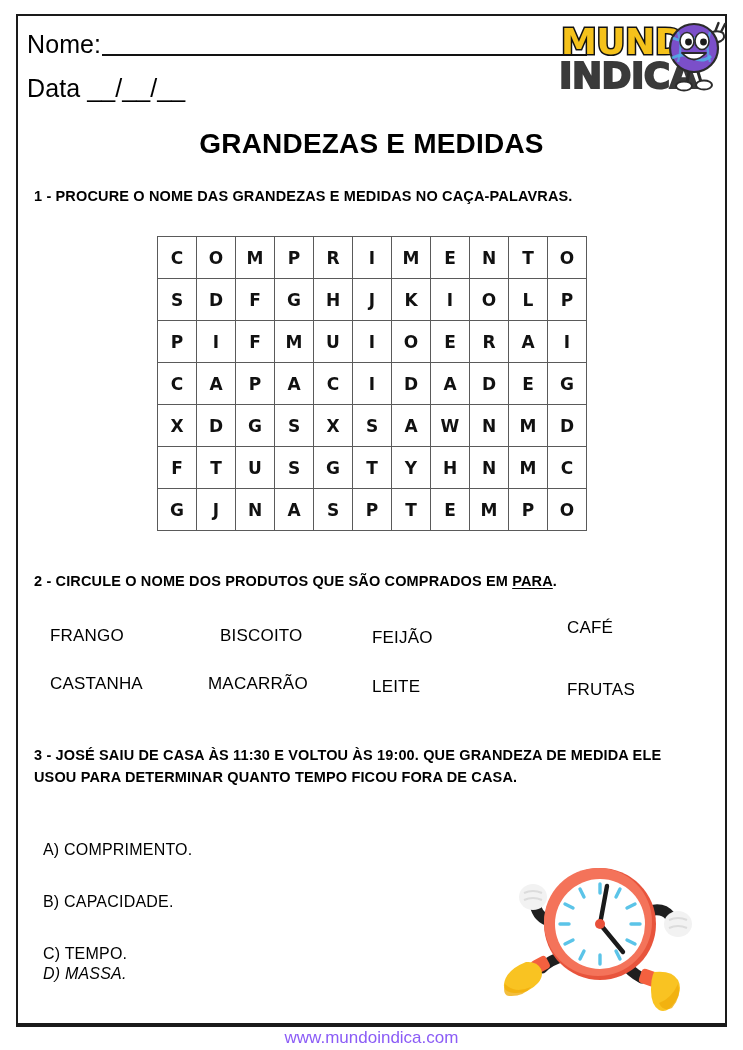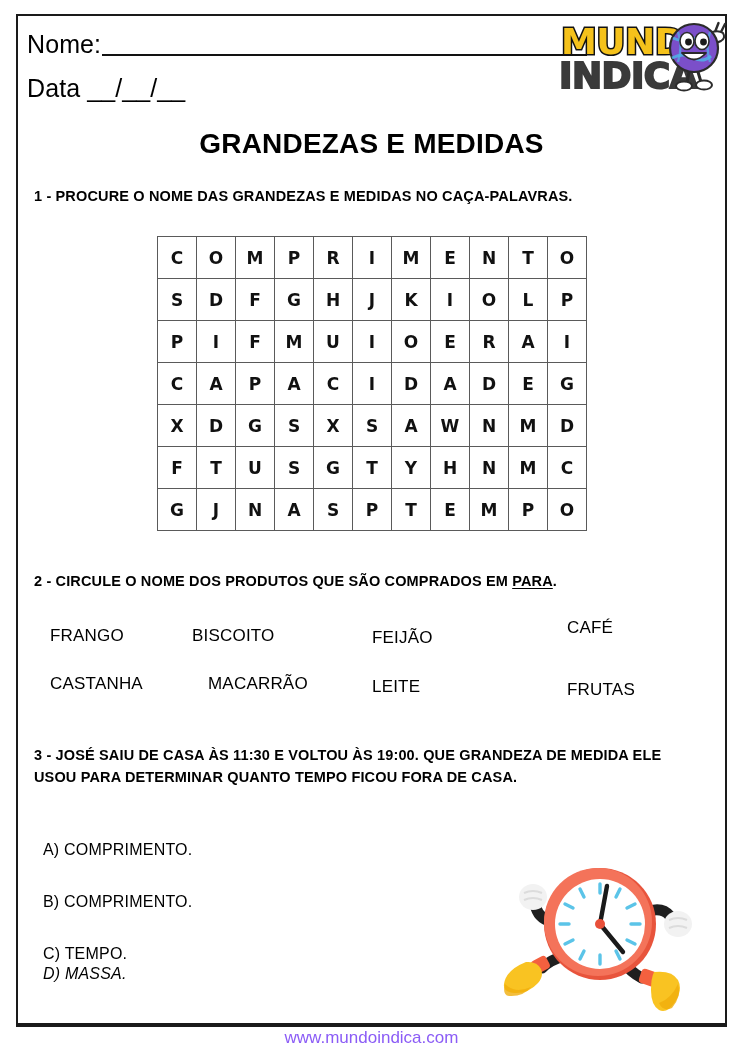--- a/index.html
+++ b/index.html
@@ -314,33 +314,33 @@
         <td>P</td>
         <td>O</td>
       </tr>
     </tbody>
 </table>
 
 <div id="q2" class="q-heading"><span>2 - CIRCULE O NOME DOS PRODUTOS QUE SÃO COMPRADOS EM </span><span class="underline-word">PARA</span><span>.</span></div>
 
 <div id="product-list">
     <div class="product-word" style="left: 16px; top: 8px;">FRANGO</div>
-    <div class="product-word" style="left: 158px; top: 8px;">BISCOITO</div>
+    <div class="product-word" style="left: 186px; top: 8px;">BISCOITO</div>
     <div class="product-word" style="left: 338px; top: 10px;">FEIJÃO</div>
     <div class="product-word" style="left: 533px; top: 0px;">CAFÉ</div>
     <div class="product-word" style="left: 16px; top: 56px;">CASTANHA</div>
     <div class="product-word" style="left: 174px; top: 56px;">MACARRÃO</div>
     <div class="product-word" style="left: 338px; top: 59px;">LEITE</div>
     <div class="product-word" style="left: 533px; top: 62px;">FRUTAS</div>
   </div>
 
 <div id="q3" class="q-heading">3 - JOSÉ SAIU DE CASA ÀS 11:30 E VOLTOU ÀS 19:00. QUE GRANDEZA DE MEDIDA ELE USOU PARA DETERMINAR QUANTO TEMPO FICOU FORA DE CASA.</div>
 
 <div id="opt-a" class="option">A) COMPRIMENTO.</div>
-<div id="opt-b" class="option">B) COMPRIMENTO.</div>
+<div id="opt-b" class="option">B) CAPACIDADE.</div>
 <div id="opt-c" class="option">C) TEMPO.</div>
 <div id="opt-d" class="option">D) MASSA.</div>
 
 <svg id="clock-illustration" viewBox="0 0 230 160">
 
   <path d="M72 70 q-14 -2 -18 -14" stroke="#1F1F1F" stroke-width="11" fill="none" stroke-linecap="round"></path>
   <g>
     <ellipse cx="51" cy="45" rx="14" ry="13" fill="#F2F2F2"></ellipse>
     <path d="M42 41 q9 -4 18 0 M42 48 q9 -4 18 0" stroke="#DCDCDC" stroke-width="2" fill="none"></path>
   </g>

